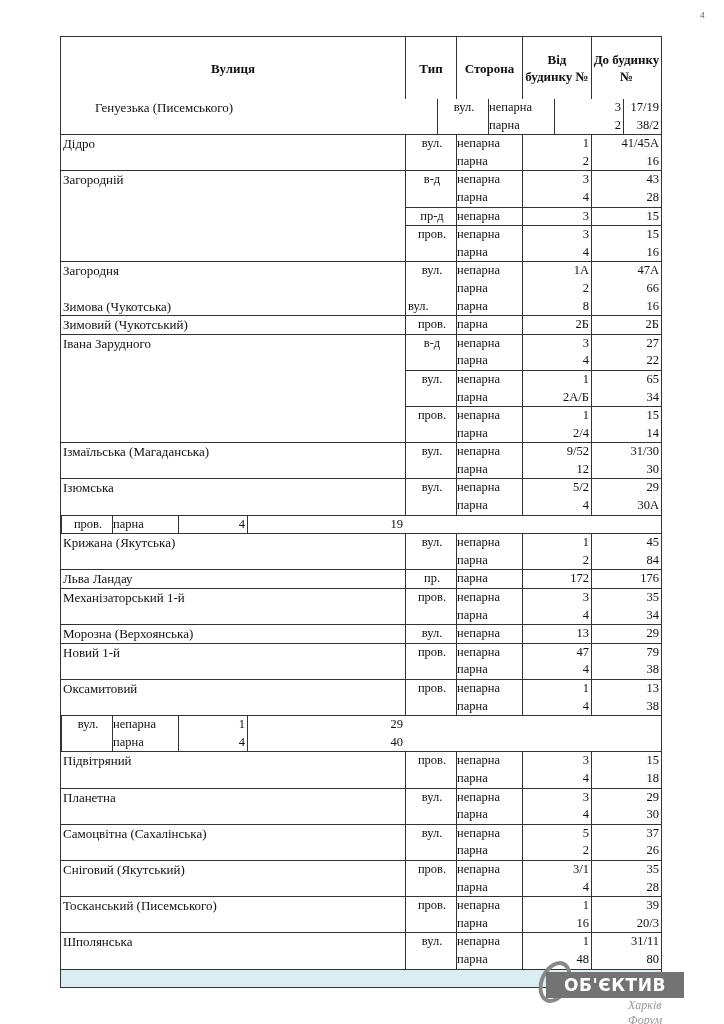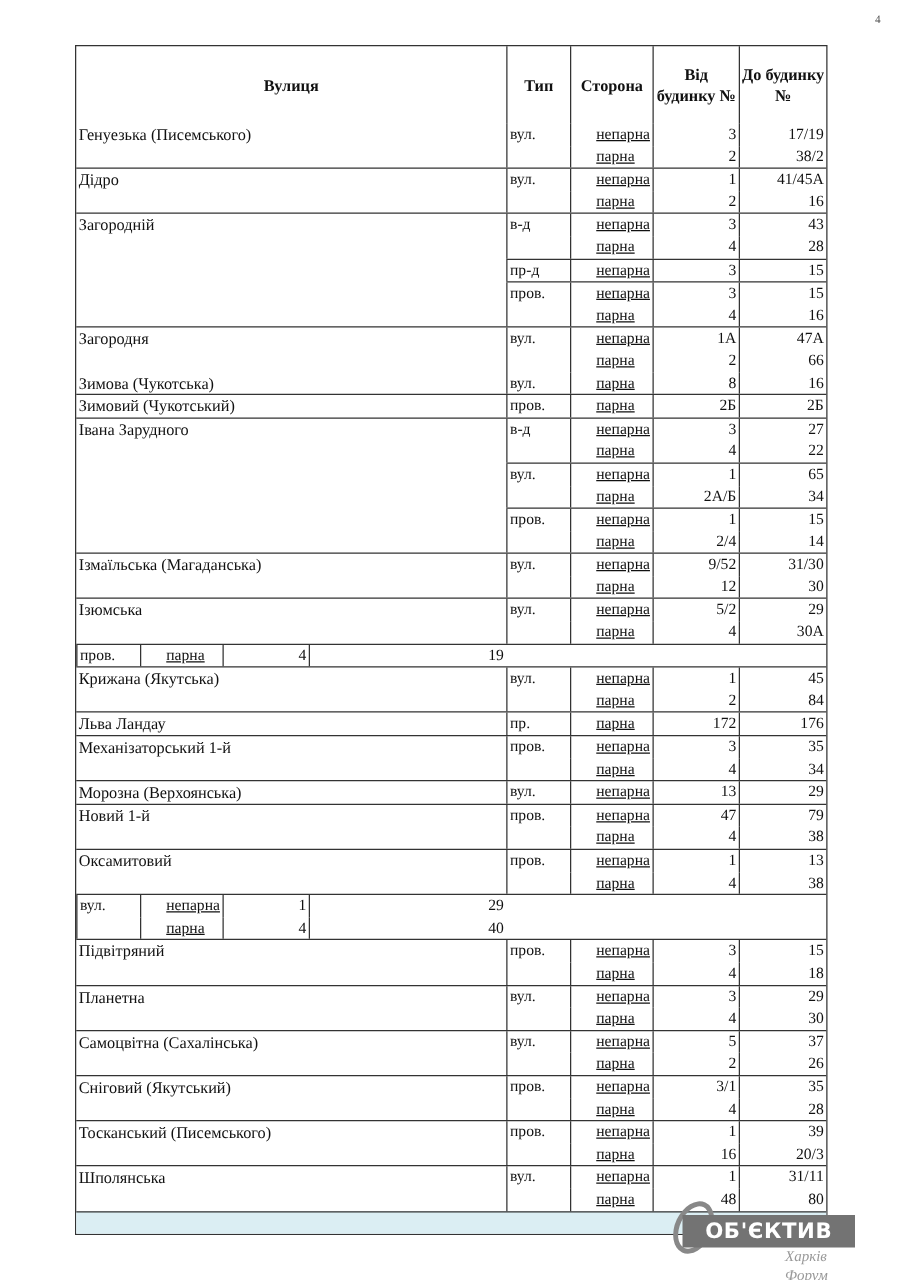--- a/index.html
+++ b/index.html
@@ -5,31 +5,31 @@
   html, body { margin:0; padding:0; background:#ffffff; }
   body { width:724px; height:1024px; position:relative; overflow:hidden;
          font-family:"Liberation Serif","DejaVu Serif",serif; color:#111; }
   .page-num { position:absolute; left:700px; top:10px; font-size:9px; color:#555; }
   .tbl { position:absolute; left:60px; top:36px; width:602px; border:1.5px solid #333; box-sizing:border-box; }
   .hdr { display:grid; grid-template-columns:344px 51px 66px 69px 1fr; height:62px; }
   .hdr > div { font-weight:bold; font-size:13px; display:flex; align-items:center; justify-content:center;
                text-align:center; line-height:17px; border-left:1px solid #333; }
   .hdr > div:first-child { border-left:none; }
   .group { display:grid; grid-template-columns:344px 1fr; border-top:1.5px solid #333; }
-  .group.first { border-top:none; }
+  .group.first { border-top:none;margin-left:32px; }
   .gname { font-size:13px; padding-left:2px; line-height:17.5px; position:relative; }
   .gname .late { position:absolute; left:2px; }
   .subs { display:flex; flex-direction:column; }
   .sub { display:grid; grid-template-columns:51px 1fr; border-top:1px solid #333; }
   .sub.first { border-top:none; }
-  .stype { font-size:12.5px; padding-left:2px; line-height:17.5px; border-left:1px solid #333; }
+  .stype { font-size:12.5px; padding-left:2px; line-height:17.5px; border-left:1px solid #333;text-align:center; }
   .rows { display:flex; flex-direction:column; }
   .row { display:grid; grid-template-columns:66px 69px 1fr; height:17.6px; }
   .row > div { font-size:12.5px; line-height:17.6px; border-left:1px solid #333; }
-  .side { padding-left:20px;text-decoration:underline; }
+  .side { padding-left:0; }
   .from, .to { text-align:right; padding-right:2px; }
   .footer-band { height:17px; background:#dbeef3; border-top:1.5px solid #333; }
   .logo { position:absolute; left:540px; top:968px; width:150px; height:40px; }
   .logo-box { position:absolute; left:6px; top:4px; width:138px; height:26px; background:#737373;
               color:#fff; font-family:"DejaVu Sans",sans-serif; font-weight:bold; font-size:17px;
               line-height:26px; text-align:center; letter-spacing:0.5px; }
   .logo-ring { position:absolute; left:0; top:-8px; width:30px; height:44px; border:4px solid #888;
                border-radius:50%; box-sizing:border-box; transform:rotate(25deg); }
   .logo-sub { position:absolute; left:88px; top:30px; font-size:12px; font-style:italic; color:#999; }
 </style>

